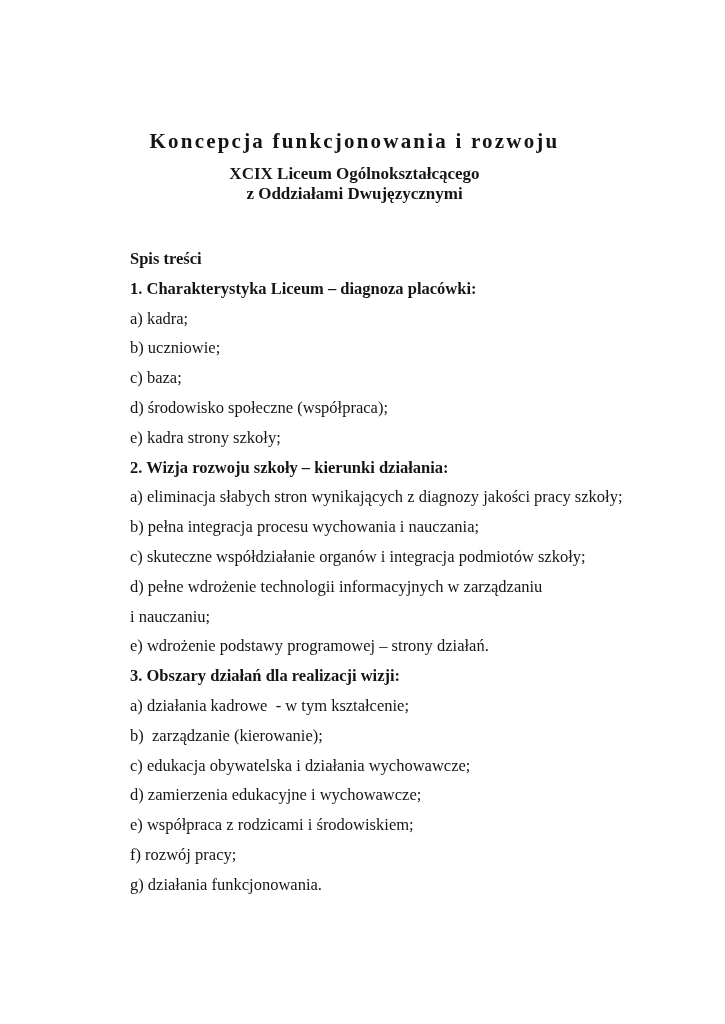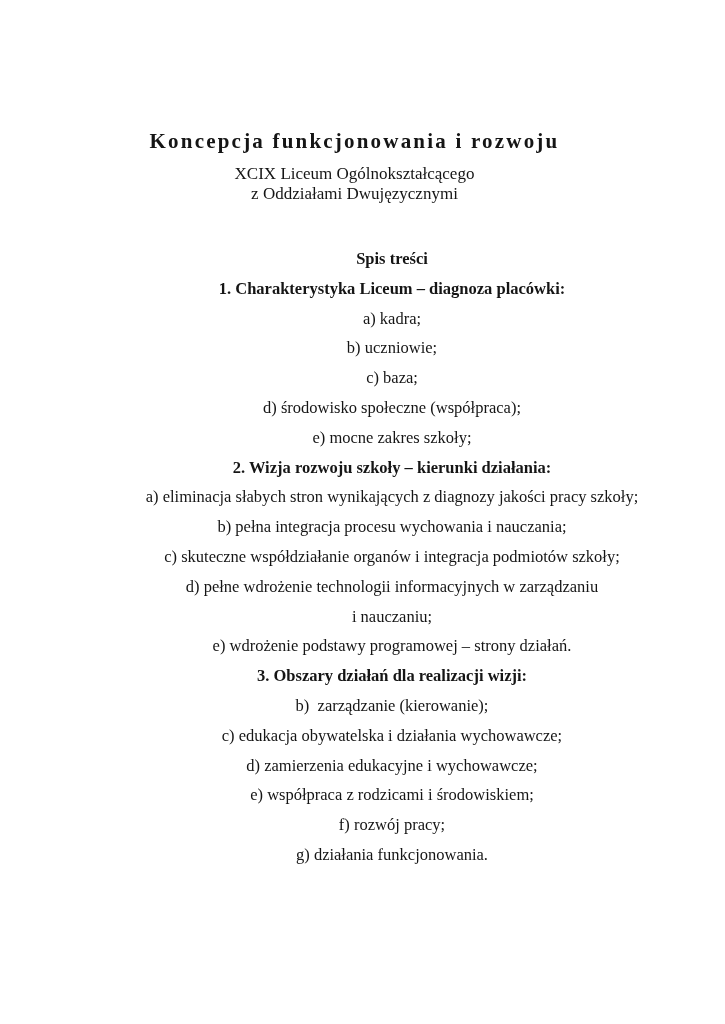--- a/index.html
+++ b/index.html
@@ -28,31 +28,30 @@
     margin: 0;
     white-space: nowrap;
   }
   .doc-subtitle {
     position: absolute;
     top: 164px;
     left: 0;
     right: 0;
     text-align: center;
     font-size: 17px;
-    font-weight: normal;
+    font-weight: bold;
     line-height: 19.5px;
   }
   .toc {
     position: absolute;
     top: 244px;
     left: 130px;
     right: 55px;
     font-size: 16.5px;
     line-height: 29.8px;
-    text-align: center;
   }
   .toc-line {
     white-space: pre-wrap;
   }
   .toc-line.bold {
     font-weight: bold;
   }
 </style>
 </head>
 <body>
@@ -66,29 +65,30 @@
     <div>z Oddziałami Dwujęzycznymi</div>
   </div>
 
   <div class="toc">
     <div class="toc-line bold">Spis treści</div>
     <div class="toc-line bold">1. Charakterystyka Liceum – diagnoza placówki:</div>
     <div class="toc-line">a) kadra;</div>
     <div class="toc-line">b) uczniowie;</div>
     <div class="toc-line">c) baza;</div>
     <div class="toc-line">d) środowisko społeczne (współpraca);</div>
-    <div class="toc-line">e) mocne zakres szkoły;</div>
+    <div class="toc-line">e) kadra strony szkoły;</div>
     <div class="toc-line bold">2. Wizja rozwoju szkoły – kierunki działania:</div>
     <div class="toc-line">a) eliminacja słabych stron wynikających z diagnozy jakości pracy szkoły;</div>
     <div class="toc-line">b) pełna integracja procesu wychowania i nauczania;</div>
     <div class="toc-line">c) skuteczne współdziałanie organów i integracja podmiotów szkoły;</div>
     <div class="toc-line">d) pełne wdrożenie technologii informacyjnych w zarządzaniu</div>
     <div class="toc-line">i nauczaniu;</div>
     <div class="toc-line">e) wdrożenie podstawy programowej – strony działań.</div>
     <div class="toc-line bold">3. Obszary działań dla realizacji wizji:</div>
+    <div class="toc-line">a) działania kadrowe  - w tym kształcenie;</div>
     <div class="toc-line">b)  zarządzanie (kierowanie);</div>
     <div class="toc-line">c) edukacja obywatelska i działania wychowawcze;</div>
     <div class="toc-line">d) zamierzenia edukacyjne i wychowawcze;</div>
     <div class="toc-line">e) współpraca z rodzicami i środowiskiem;</div>
     <div class="toc-line">f) rozwój pracy;</div>
     <div class="toc-line">g) działania funkcjonowania.</div>
   </div>
 
 </div>
 

